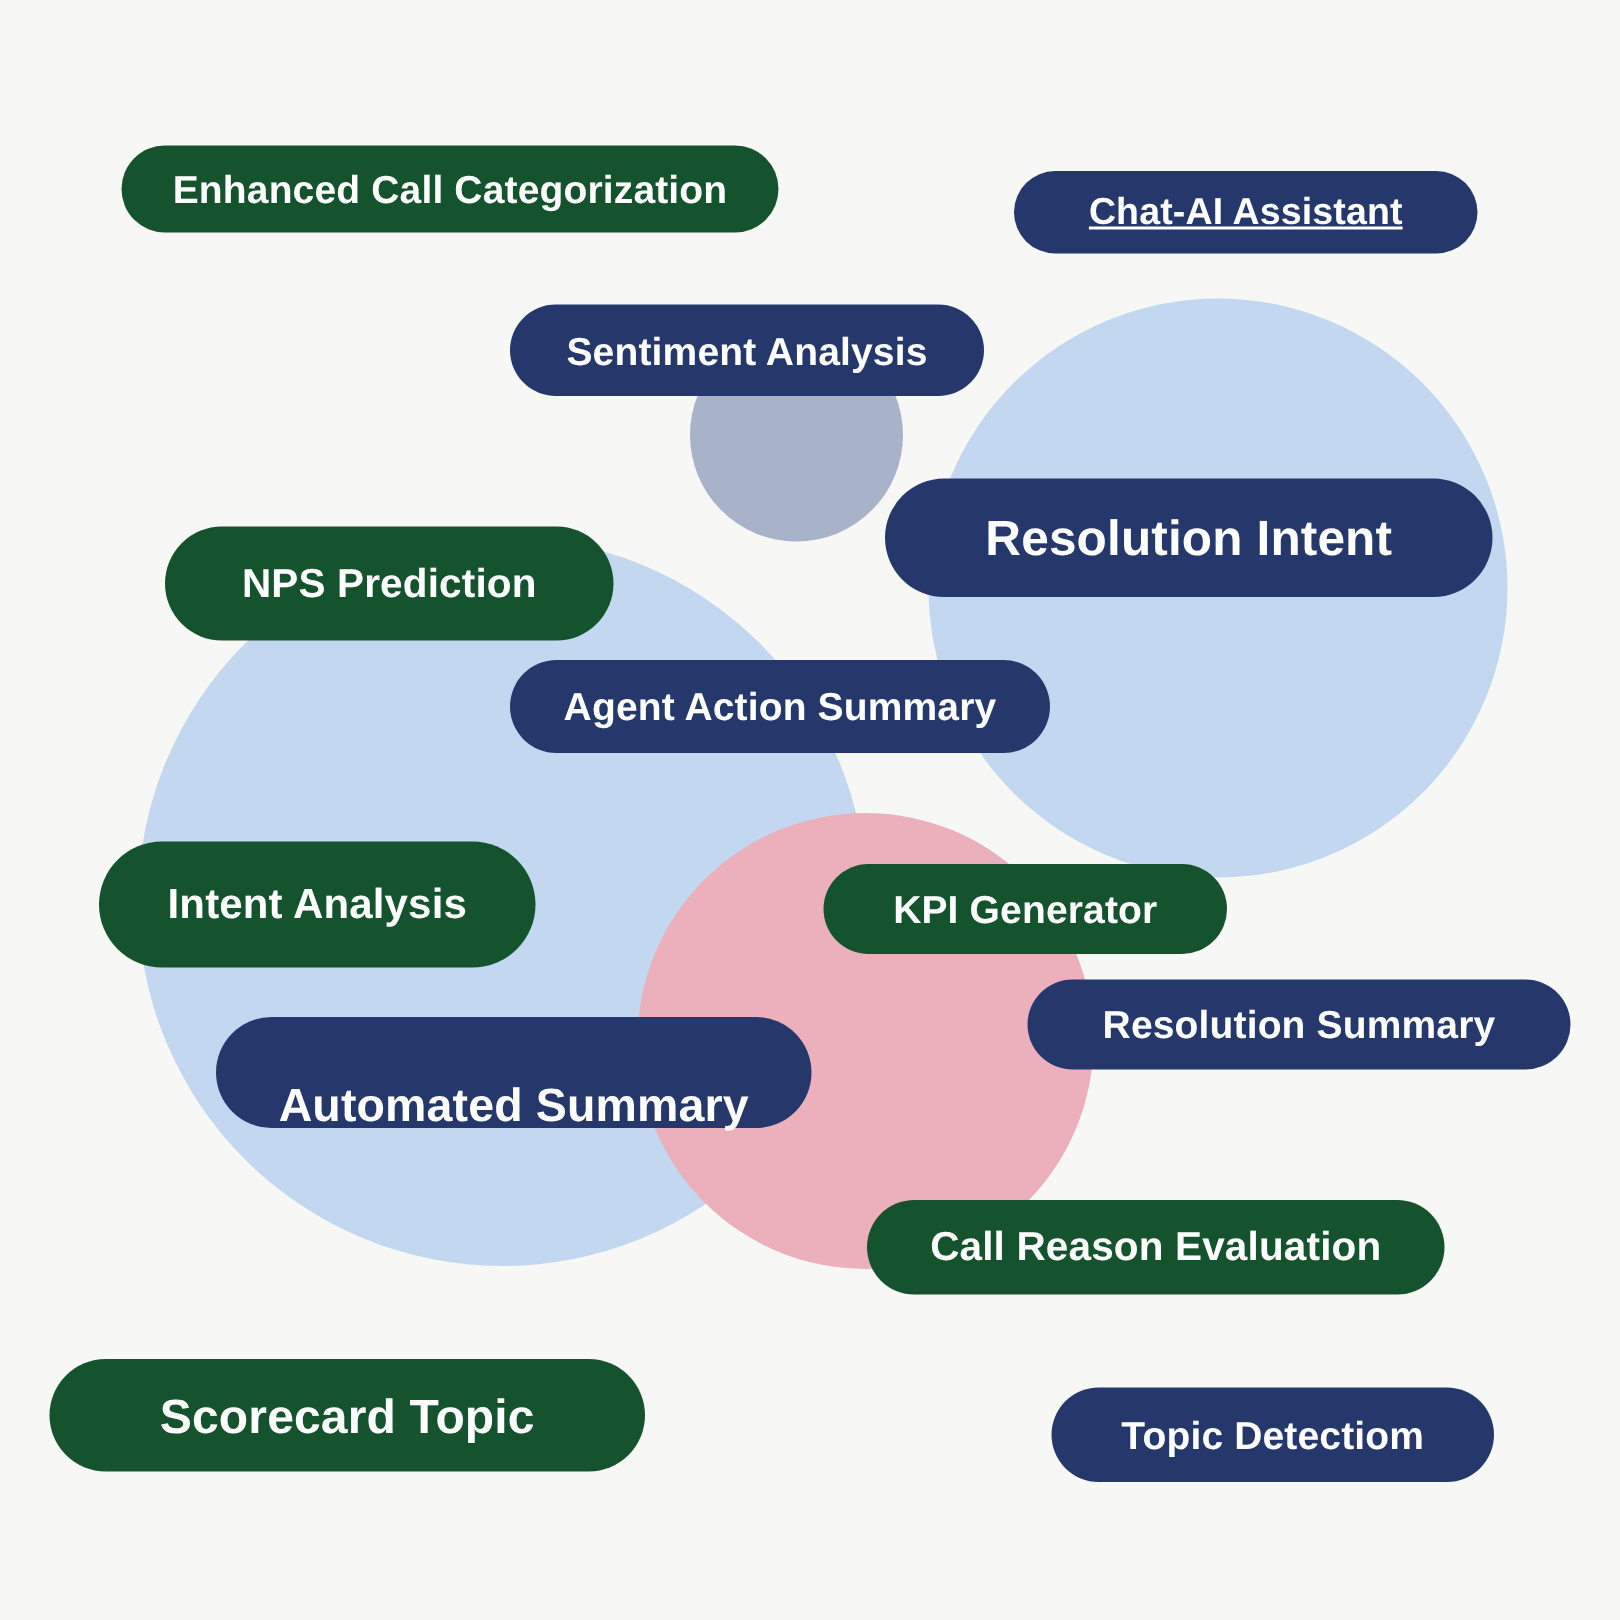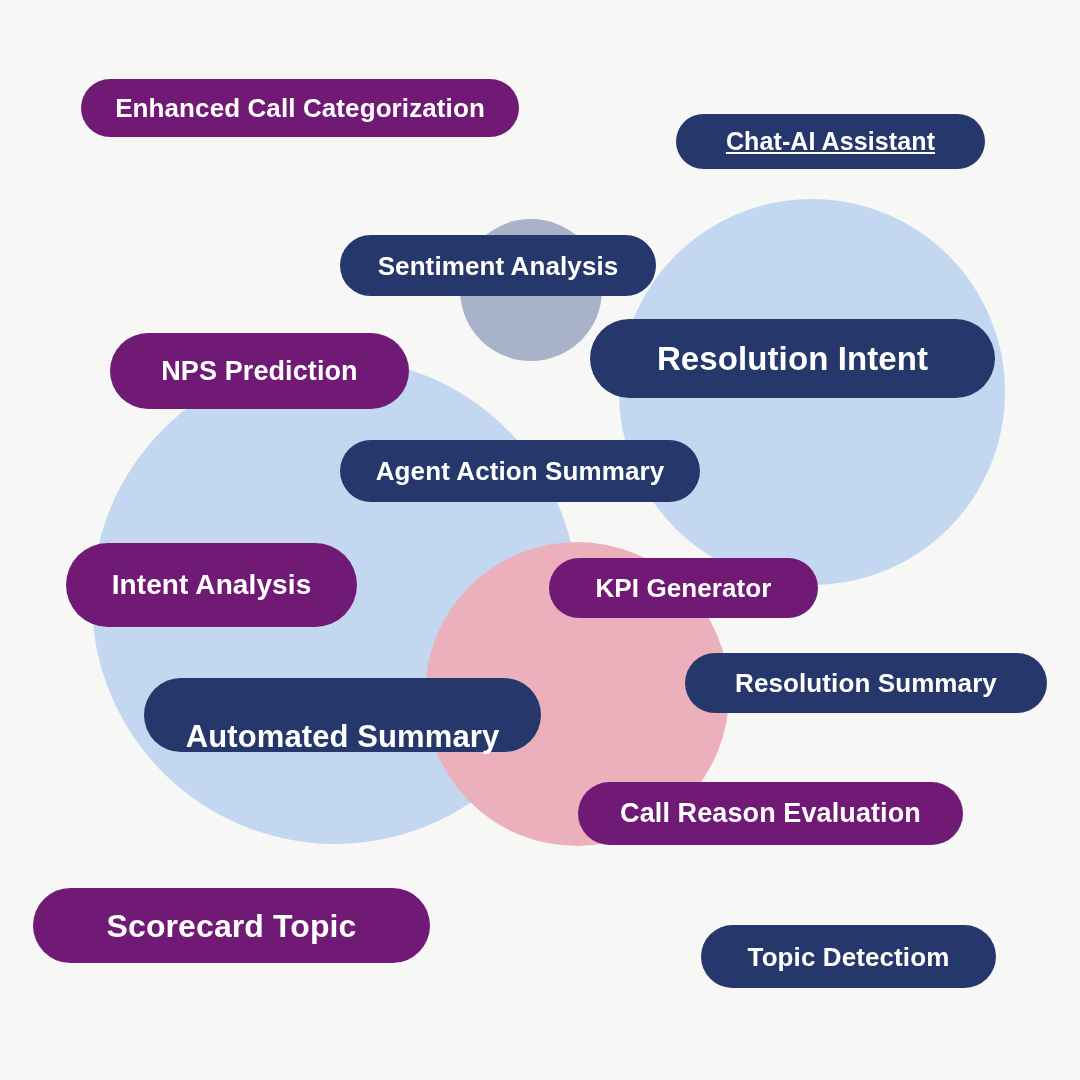--- a/index.html
+++ b/index.html
@@ -32,40 +32,40 @@
     box-sizing: border-box;
     border-radius: 999px;
     color: #ffffff;
     font-weight: bold;
     letter-spacing: 0.1px;
     white-space: nowrap;
     line-height: 1;
     text-align: center;
   }
   .pill-navy  { background: #26386b; }
-  .pill-blue  { background: #701a75; }
+  .pill-blue  { background: #14532d; margin-top: 18px; }
 </style>
 </head>
 <body>
 
 <div id="canvas" style="background: rgb(247, 247, 246); width: 1080px; height: 1080px;">
   <div id="blob-layer">
       <div class="blob" style="left: 460px; top: 219px; width: 142px; height: 142px; background: rgb(168, 179, 201);"></div>
       <div class="blob" style="left: 619px; top: 199px; width: 386px; height: 386px; background: rgb(195, 216, 240);"></div>
       <div class="blob" style="left: 92px; top: 358px; width: 486px; height: 486px; background: rgb(195, 216, 240);"></div>
       <div class="blob" style="left: 425px; top: 542px; width: 304px; height: 304px; background: rgb(235, 176, 188);"></div>
     </div>
   <div id="pill-layer">
       <div class="pill pill-blue" style="left: 81px; top: 79px; width: 438px; height: 58px; font-size: 26px;">
         <span>Enhanced Call Categorization</span>
       </div>
       <div class="pill pill-navy" style="left: 676px; top: 114px; width: 309px; height: 55px; font-size: 25px; text-decoration: underline;">
         <span>Chat-AI Assistant</span>
       </div>
-      <div class="pill pill-navy" style="left: 340px; top: 203px; width: 316px; height: 61px; font-size: 26px; margin-top: 32px;">
+      <div class="pill pill-navy" style="left: 340px; top: 203px; width: 316px; height: 61px; font-size: 26px;">
         <span>Sentiment Analysis</span>
       </div>
       <div class="pill pill-navy" style="left: 590px; top: 319px; width: 405px; height: 79px; font-size: 33px;">
         <span>Resolution Intent</span>
       </div>
       <div class="pill pill-blue" style="left: 110px; top: 333px; width: 299px; height: 76px; font-size: 27px;">
         <span>NPS Prediction</span>
       </div>
       <div class="pill pill-navy" style="left: 340px; top: 440px; width: 360px; height: 62px; font-size: 26px;">
         <span>Agent Action Summary</span>

